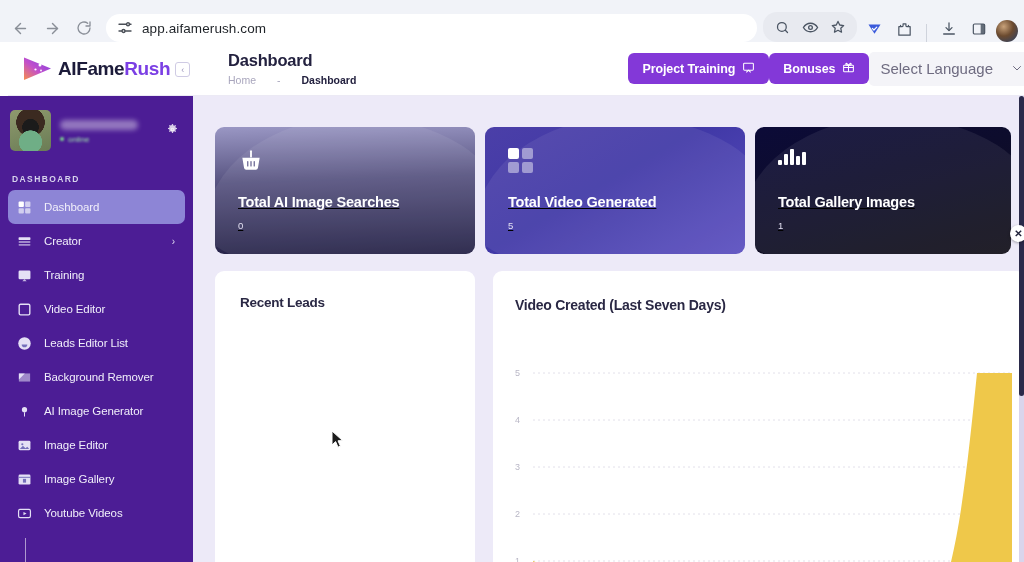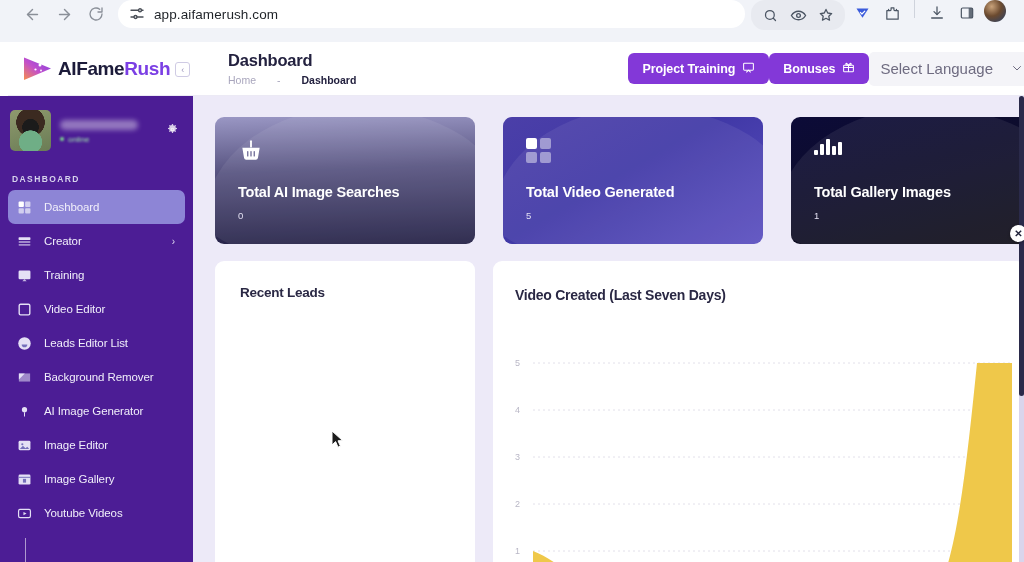--- a/index.html
+++ b/index.html
@@ -8,22 +8,22 @@
     overflow: hidden;
     font-family: "Liberation Sans", sans-serif;
     background: #ffffff;
   }
 
   
   .browser-bar {
     position: absolute; top: 0; left: 0;
     width: 1024px; height: 42px;
     background: #f1f3f8;
-    display: flex; align-items: flex-start;
-    padding: 0 18px;
+    display: flex; align-items: flex-end;
+    padding: 0 6px;
     gap: 4px;
   }
   .nav-btn {
     width: 28px; height: 28px;
     display: flex; align-items: center; justify-content: center;
     color: #8a8f98;
     border-radius: 50%;
   }
   .nav-btn svg { display: block; }
   .omnibox {
@@ -184,22 +184,23 @@
   }
 
   
   .main {
     position: absolute; top: 96px; left: 193px;
     width: 831px; height: 466px;
     background: #edeaf8;
     overflow: hidden;
   }
   .cards-row {
-    display: flex; gap: 28px;
-    padding: 21px 0 0 22px;
+    display: flex; gap: 10px;
+    padding: 31px 0 0 22px;
+    text-decoration: underline;
   }
   .stat-card {
     width: 260px; height: 127px;
     border-radius: 9px;
     position: relative; overflow: hidden;
     padding: 21px 0 0 23px;
     flex: none;
   }
   .card-wave {
     position: absolute; right: -30px; top: -10px;

